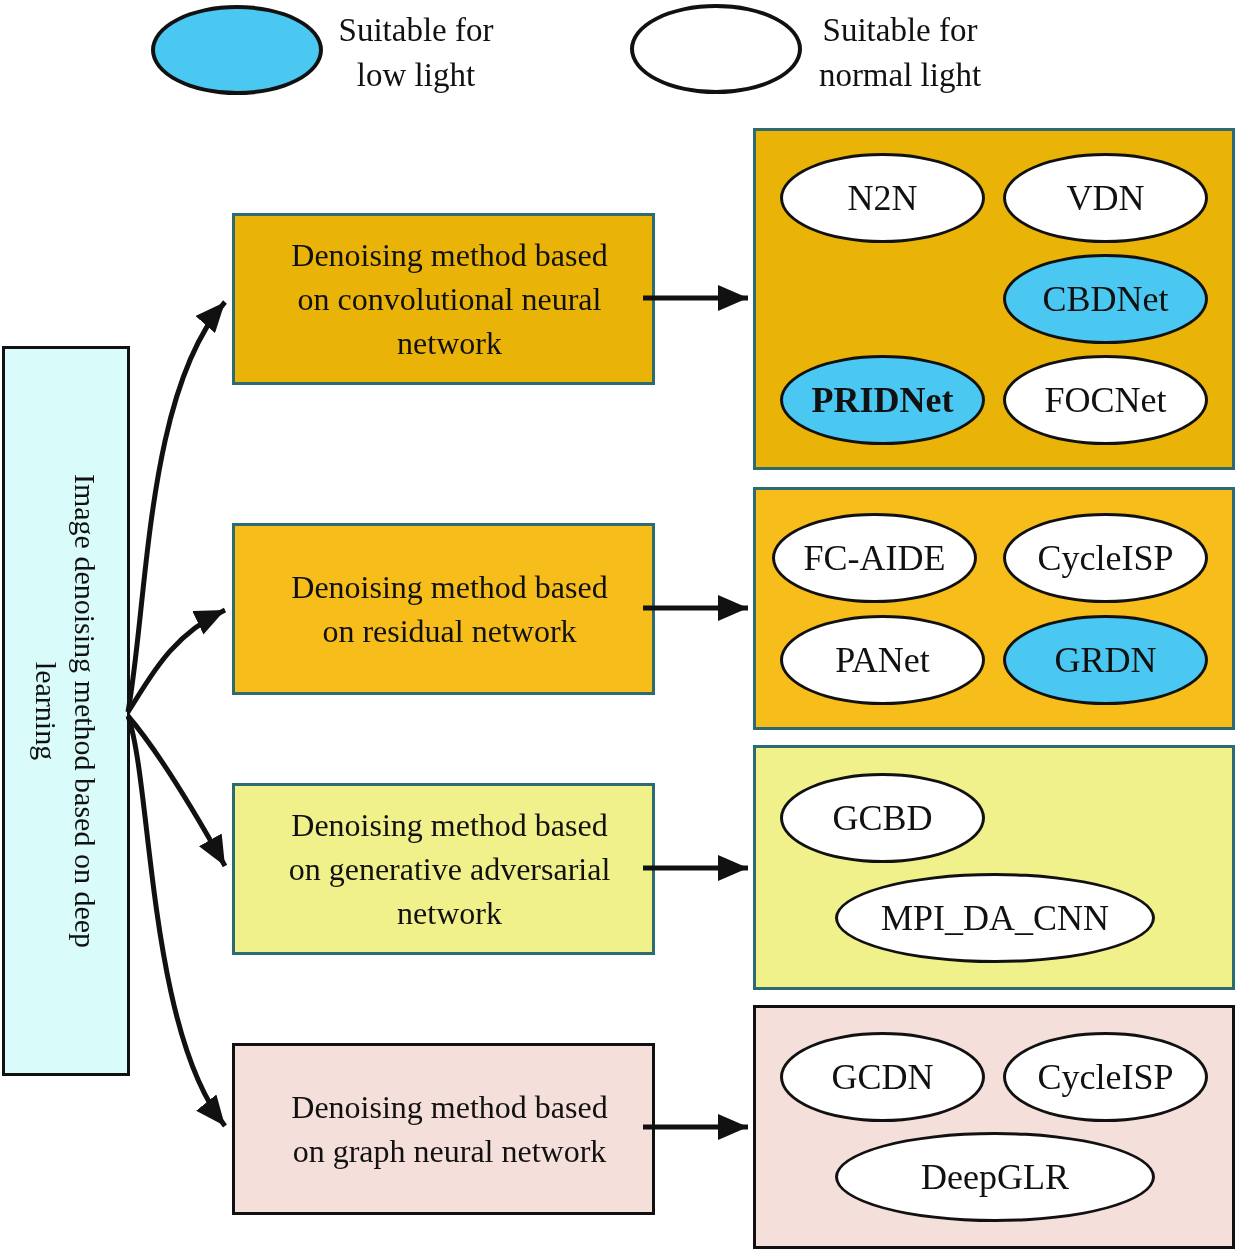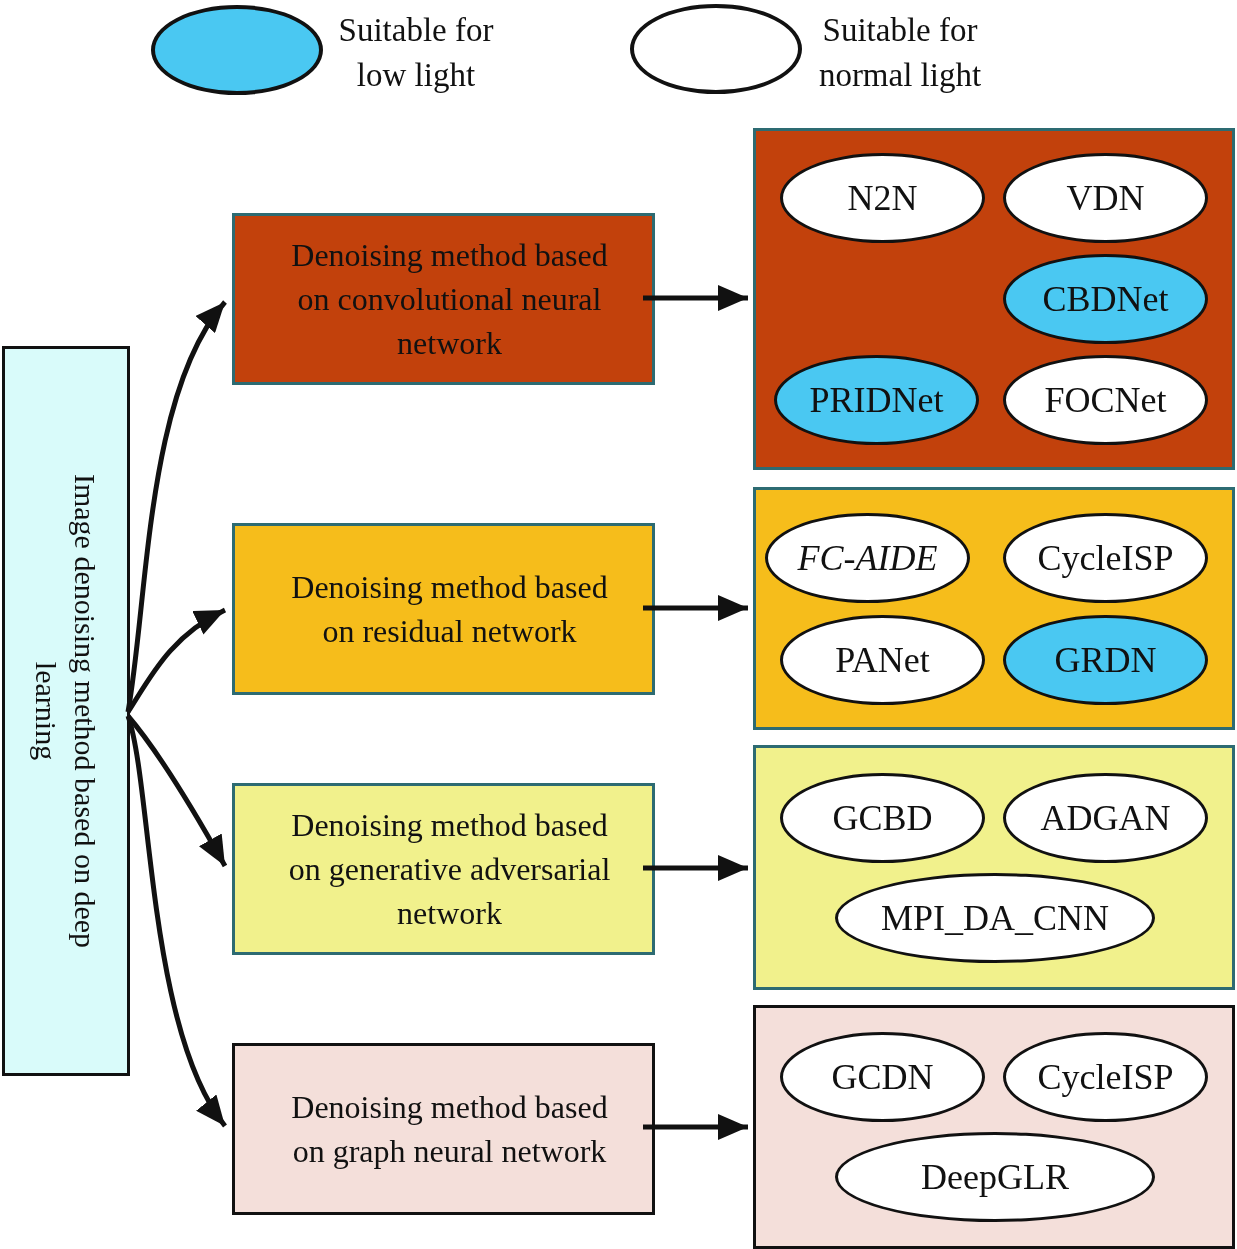--- a/index.html
+++ b/index.html
@@ -21,21 +21,21 @@
               display:flex;align-items:center;justify-content:center;text-align:center;
               font-size:32px;line-height:1.38;padding-left:12px;}
   
   .group{left:753px;width:476px;border:3px solid #2d6b72;}
   
   .ellipse{position:absolute;width:199px;height:84px;border:3px solid #111;border-radius:50%;
            background:#ffffff;display:flex;align-items:center;justify-content:center;
            font-size:36px;}
   .ellipse.low{background:#4ac8f2;}
   .ellipse.wide{width:314px;height:84px;}
-  .fill-cnn{background:#c2410c;}
+  .fill-cnn{background:#eab308;}
   .fill-res{background:#f6bd1b;}
   .fill-gan{background:#f1f18c;}
   .fill-graph{background:#f4dfda;}
   .border-black{border-color:#111 !important;}
   svg.arrows{position:absolute;left:0;top:0;z-index:5;pointer-events:none;}
 </style>
 </head>
 <body>
 
 <div class="abs legend-ellipse" style="left:151px;top:5px;width:164px;height:82px;background:#4ac8f2;"></div>
@@ -73,49 +73,46 @@
 <div class="abs group fill-cnn" style="top:128px;height:336px;">
   <div class="ellipse" style="left:24px;top:22px;">
       <span>N2N</span>
     </div>
   <div class="ellipse" style="left:247px;top:22px;">
       <span>VDN</span>
     </div>
   <div class="ellipse low" style="left:247px;top:123px;">
       <span>CBDNet</span>
     </div>
-  <div class="ellipse low" style="left:18px;top:224px;">
+  <div class="ellipse low" style="left:24px;top:224px;font-weight:bold;">
       <span>PRIDNet</span>
     </div>
   <div class="ellipse" style="left:247px;top:224px;">
       <span>FOCNet</span>
     </div>
 </div>
 
 <div class="abs group fill-res" style="top:487px;height:237px;">
-  <div class="ellipse" style="left:9px;top:23px;font-style:italic;">
+  <div class="ellipse" style="left:16px;top:23px;">
       <span>FC-AIDE</span>
     </div>
   <div class="ellipse" style="left:247px;top:23px;">
       <span>CycleISP</span>
     </div>
   <div class="ellipse" style="left:24px;top:125px;">
       <span>PANet</span>
     </div>
   <div class="ellipse low" style="left:247px;top:125px;">
       <span>GRDN</span>
     </div>
 </div>
 
 <div class="abs group fill-gan" style="top:745px;height:239px;">
   <div class="ellipse" style="left:24px;top:25px;">
       <span>GCBD</span>
-    </div>
-  <div class="ellipse" style="left:247px;top:25px;">
-      <span>ADGAN</span>
     </div>
   <div class="ellipse wide" style="left:79px;top:125px;">
       <span>MPI_DA_CNN</span>
     </div>
 </div>
 
 <div class="abs group fill-graph border-black" style="top:1005px;height:238px;">
   <div class="ellipse" style="left:24px;top:24px;">
       <span>GCDN</span>
     </div>

